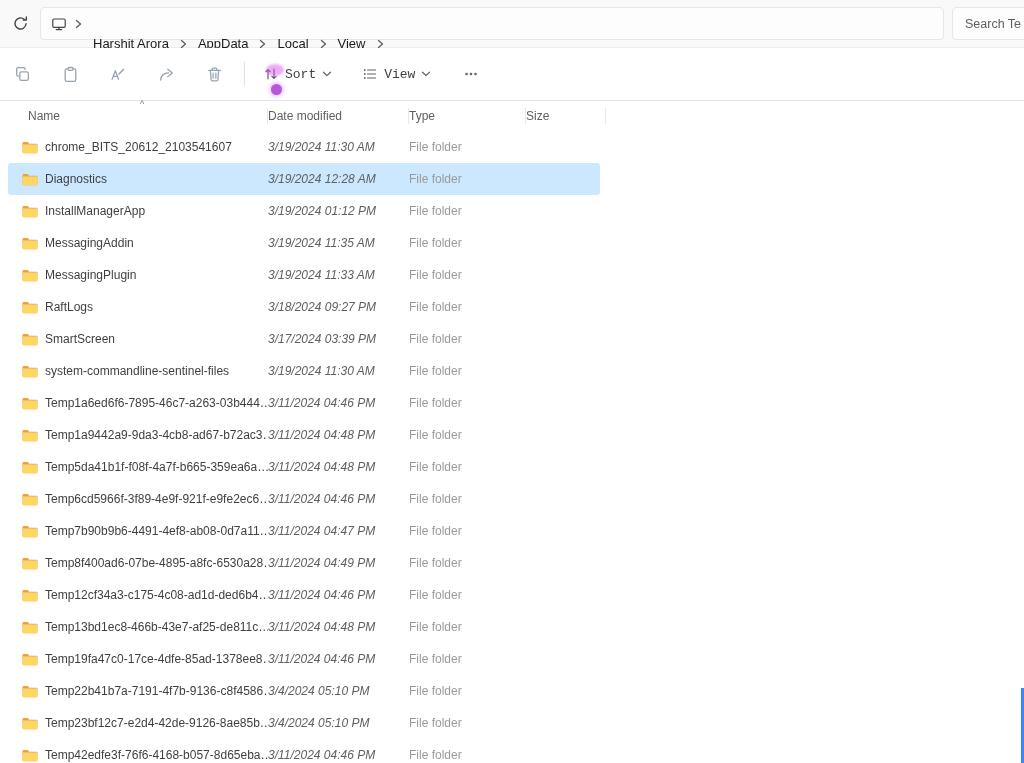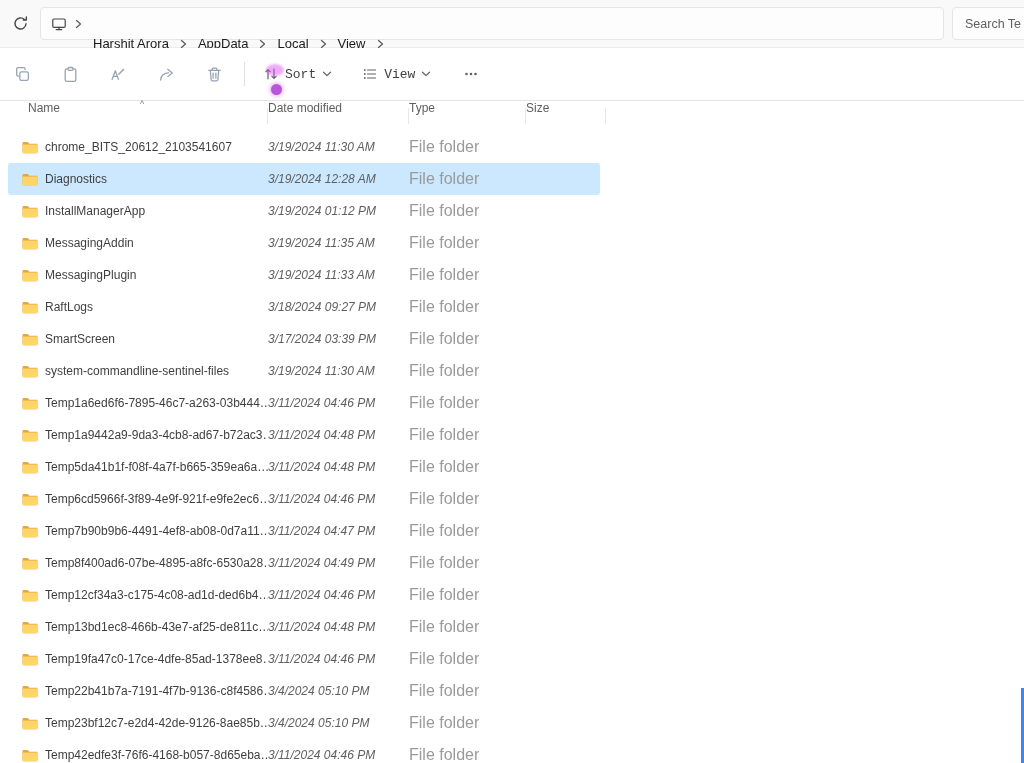--- a/index.html
+++ b/index.html
@@ -35,35 +35,35 @@
 
   .click-dot-a { position:absolute; left:266px; top:16px; width:18px; height:12px; border-radius:50%;
                  background:#d946ef; opacity:.45; filter:blur(1px); pointer-events:none; }
   .click-dot-b { position:absolute; left:271px; top:36px; width:11px; height:11px; border-radius:50%;
                  background:#b44fd8; opacity:.95; box-shadow:0 0 4px 1px rgba(190,80,220,.5); pointer-events:none; }
 
   
   .list-header { margin-left:8px; width:592px; height:30px; display:grid;
                  grid-template-columns:254px 141px 117px 80px; align-items:center;
                  position:relative; padding-left:6px; }
-  .hcell { position:relative; height:100%; display:flex; align-items:flex-start;
+  .hcell { position:relative; height:100%; display:flex; align-items:center;
            font-size:12px; color:#5f5f5f; cursor:pointer; }
   .hcell::after { content:""; position:absolute; right:0; top:7px; bottom:7px; width:1px; background:#e8e8e8; }
   .hcell.name { padding-left:14px; }
   .sort-caret { position:absolute; left:132px; top:-2px; font-size:9px; color:#7a7a7a; }
 
   
   .file-list { margin-left:8px; width:592px; }
   .row { height:32px; display:grid; grid-template-columns:254px 141px 117px 80px;
          align-items:center; padding-left:6px; border-radius:3px; cursor:default; }
   .row.selected { background:#cce8ff; }
   .cell-name { display:flex; align-items:flex-end; gap:7px; min-width:0; padding-left:8px; }
   .cell-name .nm { font-size:12px; color:#3f3f3f; white-space:nowrap; overflow:hidden; }
   .cell-date { font-size:12px; color:#5f5f5f; white-space:nowrap;font-style:italic; }
-  .cell-type { font-size:16px; color:#9a9a9a; white-space:nowrap; }
+  .cell-type { font-size:12px; color:#9a9a9a; white-space:nowrap; }
   .cell-size { font-size:12px; color:#5f5f5f; }
 
   .edge-accent { position:fixed; right:0; top:688px; width:3px; height:75px; background:#3f85f5; }
 
   svg { display:block; }
 </style>
 </head>
 <body>
 
 <div>

